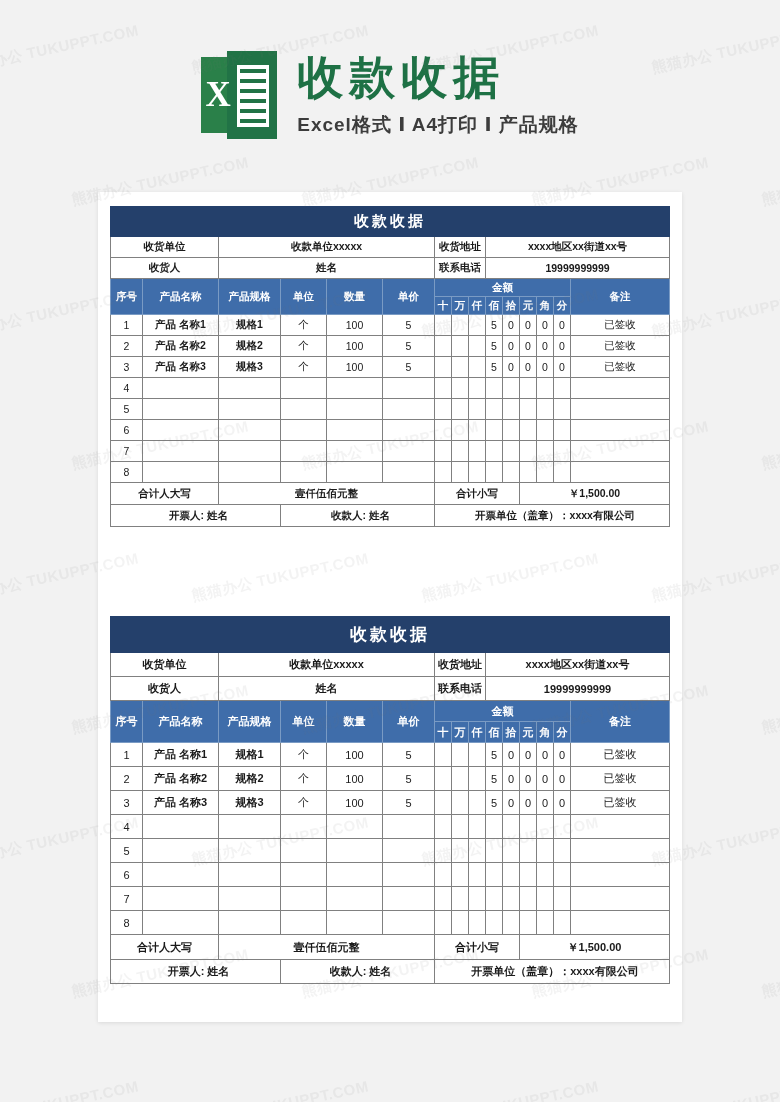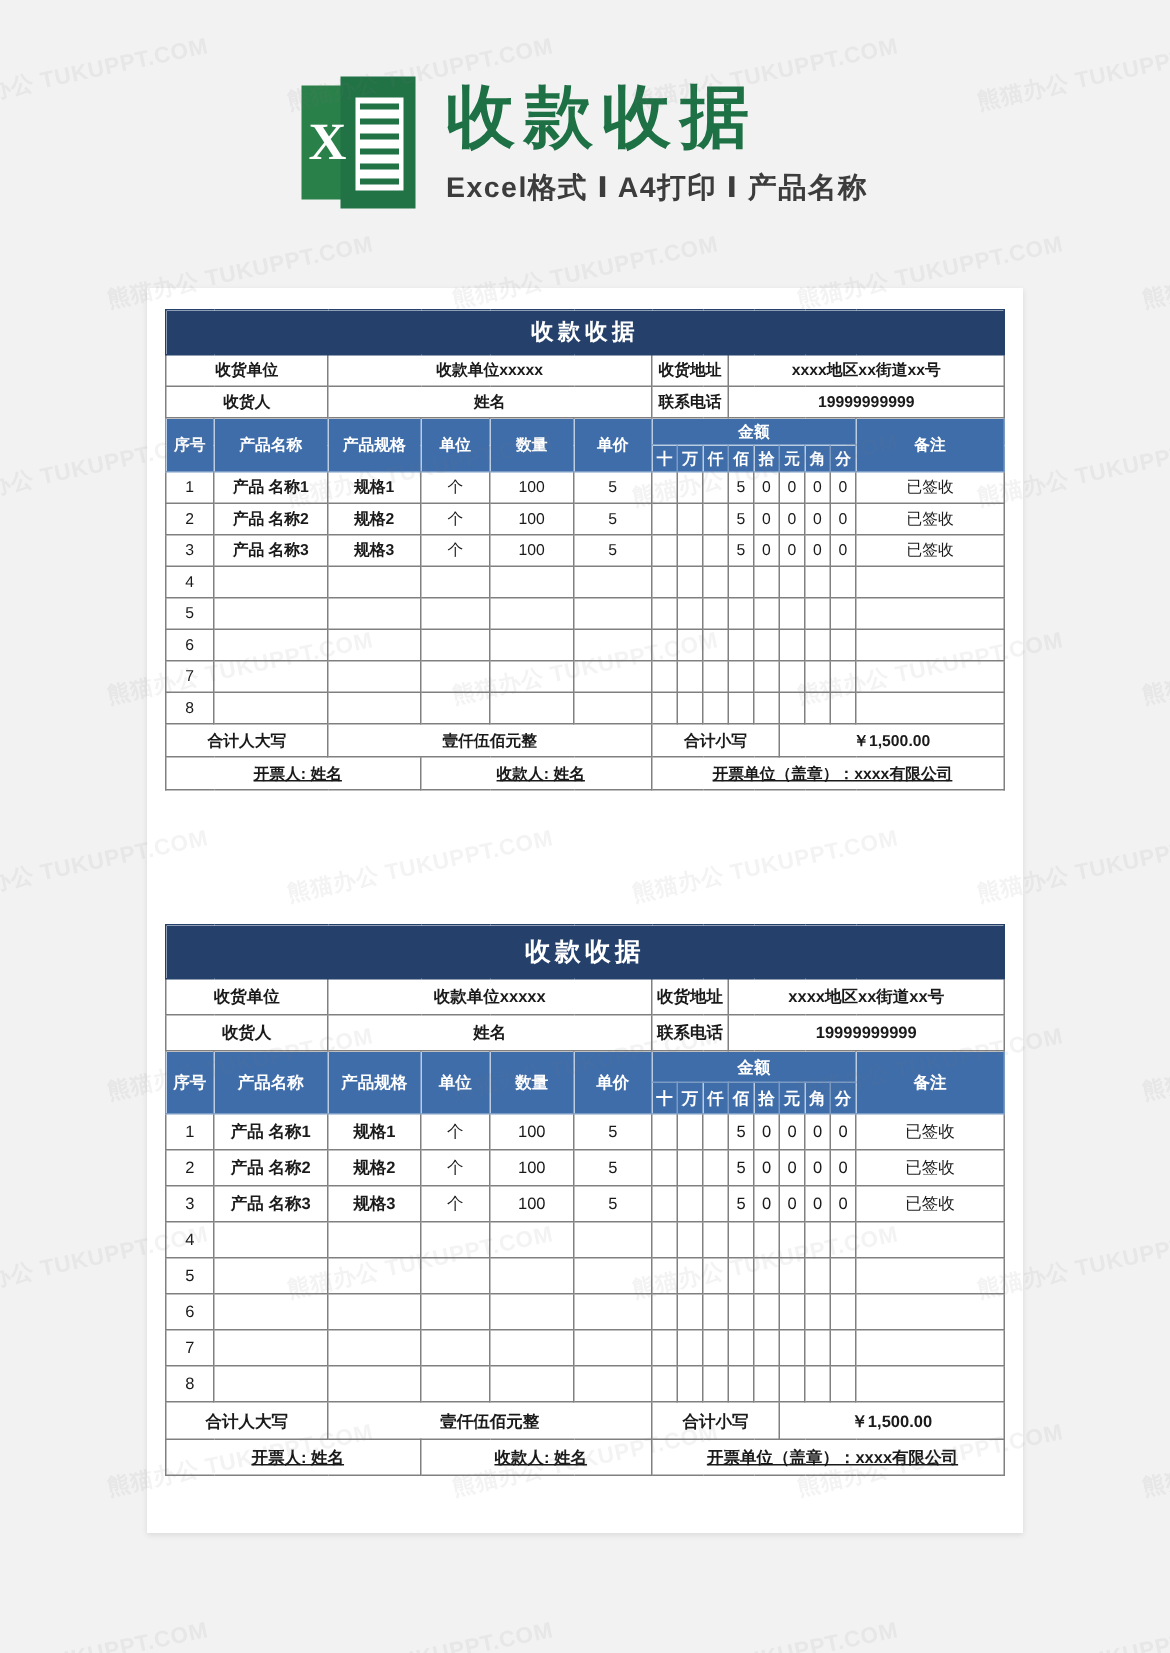--- a/index.html
+++ b/index.html
@@ -125,21 +125,21 @@
     border: 1px solid #24406b !important;
   }
   .hd {
     background: #3f6daa;
     color: #ffffff;
     font-weight: bold;
     border: 1px solid #7a9bc4 !important;
   }
   .lbl { font-weight: bold; }
   .val { font-weight: bold; }
-  .foot-left { text-align: right; padding-left: 8px !important; font-weight: bold; text-decoration: underline; }
+  .foot-left { text-align: right; padding-left: 8px !important; font-weight: bold; }
   .bold { font-weight: bold; margin-top: 20px; }
 
   
   #receipt-0 .r-ttl { height: 30px; }
   #receipt-0 .r-info { height: 21px; }
   #receipt-0 .r-hd { height: 18px; }
   #receipt-0 .r-data { height: 21px; }
   #receipt-0 .r-sum { height: 22px; }
   #receipt-0 .r-foot { height: 22px; }
 
@@ -164,21 +164,21 @@
         <i></i>
         <i></i>
         <i></i>
         <i></i>
         <i></i>
     </div>
     <div class="lx">X</div>
   </div>
   <div class="titles">
     <div class="t-main">收款收据</div>
-    <div class="t-sub">Excel格式 Ⅰ A4打印 Ⅰ 产品名称</div>
+    <div class="t-sub">Excel格式 Ⅰ A4打印 Ⅰ 产品规格</div>
   </div>
 </div>
 
 <div class="sheet">
   <div class="receipt" id="receipt-0">
       <table class="rcpt">
         <colgroup>
           <col style="width:32px">
           <col style="width:76px">
           <col style="width:62px">

